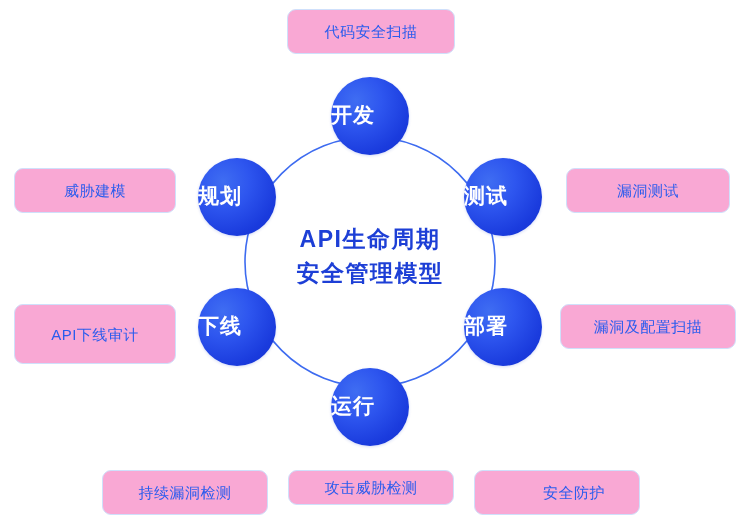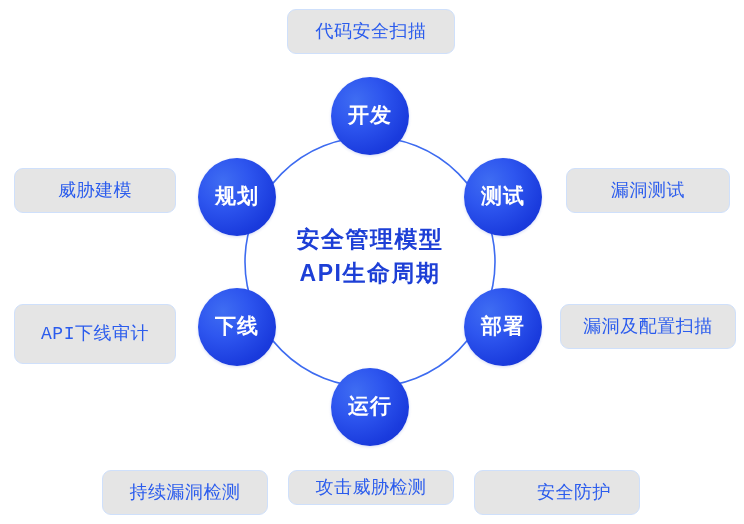--- a/index.html
+++ b/index.html
@@ -22,30 +22,29 @@
     width: 744px;
     height: 524px;
   }
 
   
   .pill {
     position: absolute;
     box-sizing: border-box;
     border: 1.4px solid #cfe0fb;
     border-radius: 9px;
-    background: #e5e5e5;
+    background: #f9a8d4;
     color: #2b5ced;
-    font-size: 18px;
+    font-size: 15px;
     letter-spacing: 0.5px;
     display: flex;
     align-items: center;
     justify-content: center;
     white-space: nowrap;
     line-height: 1;
-    font-family: Liberation Mono, monospace;
   }
 
   
   .pill-code-scan     { left: 287px; top: 9px;   width: 168px; height: 45px; }
   
   .pill-threat-model  { left: 14px;  top: 168px; width: 162px; height: 45px; }
   .pill-offline-audit { left: 14px;  top: 304px; width: 162px; height: 60px; }
   
   .pill-vuln-test     { left: 566px; top: 168px; width: 164px; height: 45px; }
   .pill-vuln-config   { left: 560px; top: 304px; width: 176px; height: 45px; }
@@ -70,21 +69,20 @@
   }
 
   
   .node {
     position: absolute;
     width: 78px;
     height: 78px;
     border-radius: 50%;
     display: flex;
     align-items: center;
-    justify-content: center;
     color: #ffffff;
     font-size: 21px;
     font-weight: bold;
     letter-spacing: 1px;
     background:
       radial-gradient(circle at 32% 30%,
         #3f6df2 0%,
         #2e56ef 34%,
         #1a3bdd 72%,
         #1430cf 100%);
@@ -121,22 +119,22 @@
     <span>部署</span>
   </div>
   <div class="node node-run">
     <span>运行</span>
   </div>
   <div class="node node-offline">
     <span>下线</span>
   </div>
 
   <div class="center-title">
+    <div>API生命周期</div>
     <div>安全管理模型</div>
-    <div>API生命周期</div>
   </div>
 
   <div class="pill pill-code-scan">代码安全扫描</div>
 
   <div class="pill pill-threat-model">威胁建模</div>
   <div class="pill pill-offline-audit">API下线审计</div>
 
   <div class="pill pill-vuln-test">漏洞测试</div>
   <div class="pill pill-vuln-config">漏洞及配置扫描</div>
 

